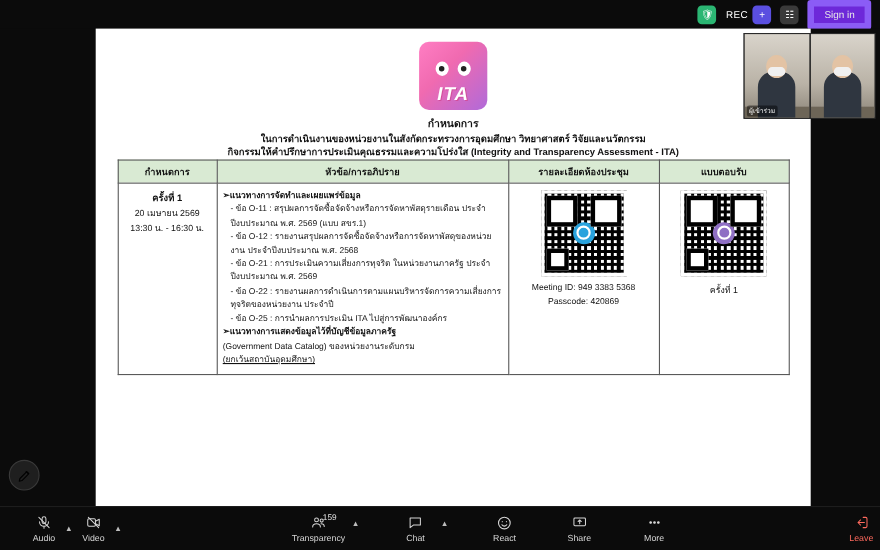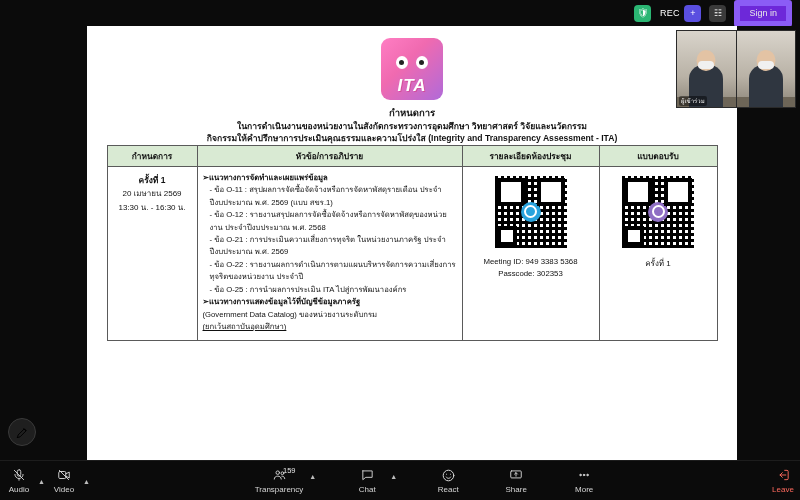--- a/index.html
+++ b/index.html
@@ -214,21 +214,21 @@
     display: flex; align-items: center; justify-content: center;
   }
   .pen svg { display: block; }
 
   
   .bottombar {
     position: absolute; left: 0; right: 0; bottom: 0; height: 40px;
     background: #0b0b0b; border-top: 1px solid #1d1d1d;
     display: flex; align-items: center;
   }
-  .bb-left { display: flex; align-items: flex-end; gap: 2px; padding-left: 2px; }
+  .bb-left { display: flex; align-items: flex-end; gap: 2px; padding-left: 23px; }
   .bb-center { flex: 1; display: flex; align-items: center; justify-content: center; gap: 34px; }
   .bb-right { }
   .bitem {
     display: flex; flex-direction: column; align-items: center;
     gap: 2px; color: #d6d6d6; font-size: 8px; min-width: 34px;
     position: relative;
   }
   .bitem .glyph { height: 16px; display: flex; align-items: center; justify-content: center; }
   .caret {
     color: #bdbdbd; font-size: 7px; margin-bottom: 9px;
@@ -311,21 +311,21 @@
               <div class="line">(Government Data Catalog) ของหน่วยงานระดับกรม</div>
               <div class="line"><u>(ยกเว้นสถาบันอุดมศึกษา)</u></div>
             </td>
 
             <td class="cell-qr">
               <div class="qr">
                 <span class="bl"></span>
                 <span class="center"></span>
               </div>
               <div class="qrtext">Meeting ID: 949 3383 5368</div>
-              <div class="qrtext">Passcode: 302353</div>
+              <div class="qrtext">Passcode: 420869</div>
             </td>
 
             <td class="cell-form">
               <div class="qr purple">
                 <span class="bl"></span>
                 <span class="center"></span>
               </div>
               <div class="formlabel">ครั้งที่ 1</div>
             </td>
           </tr>

